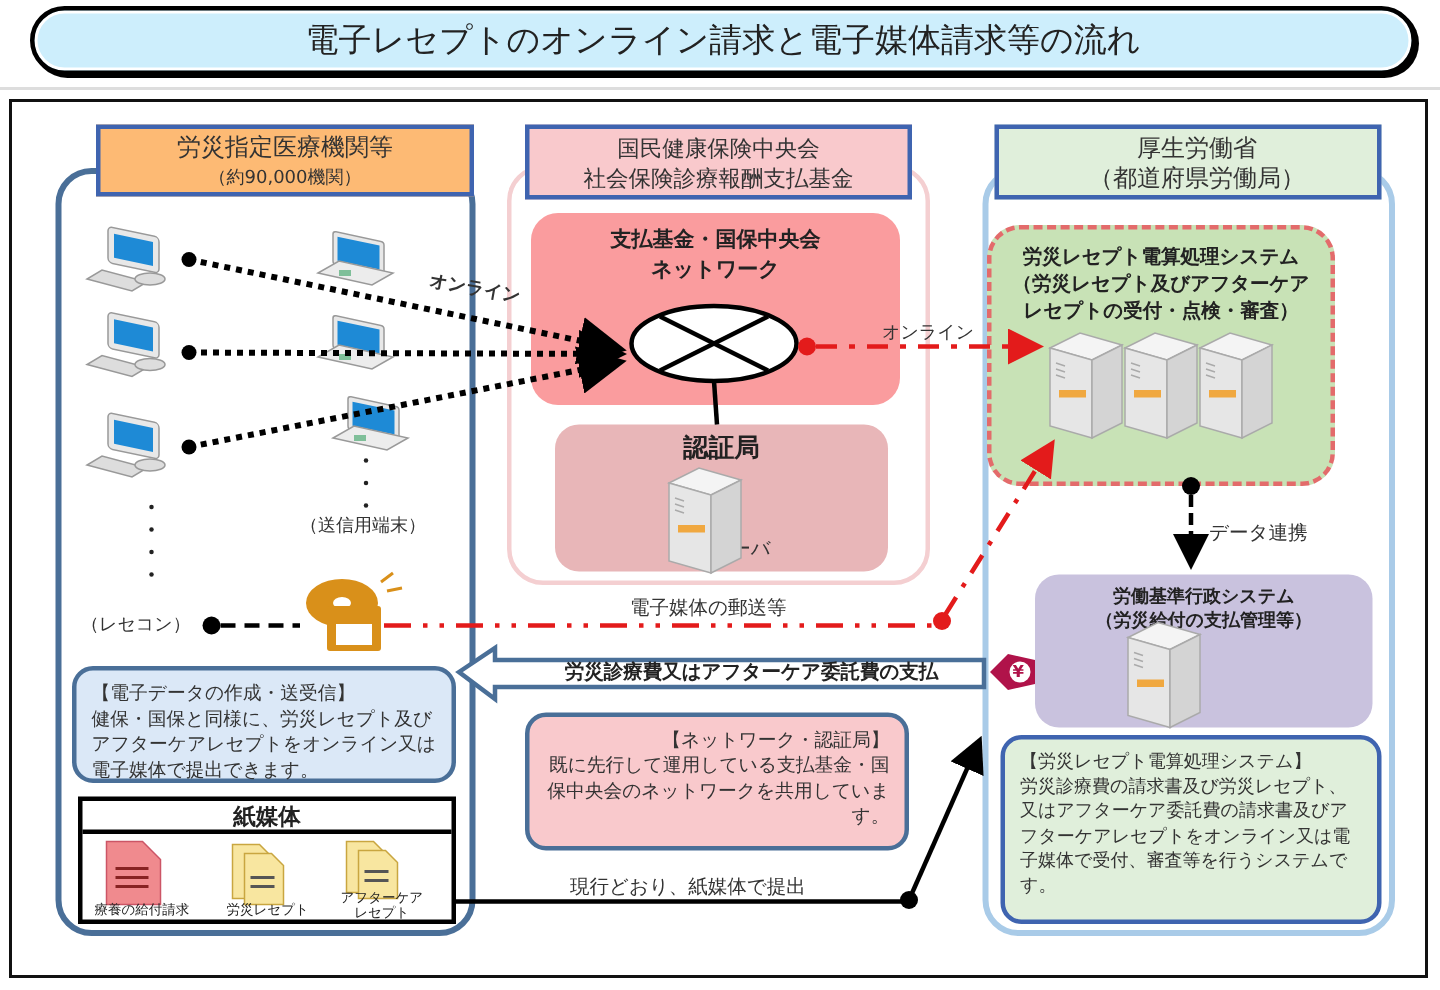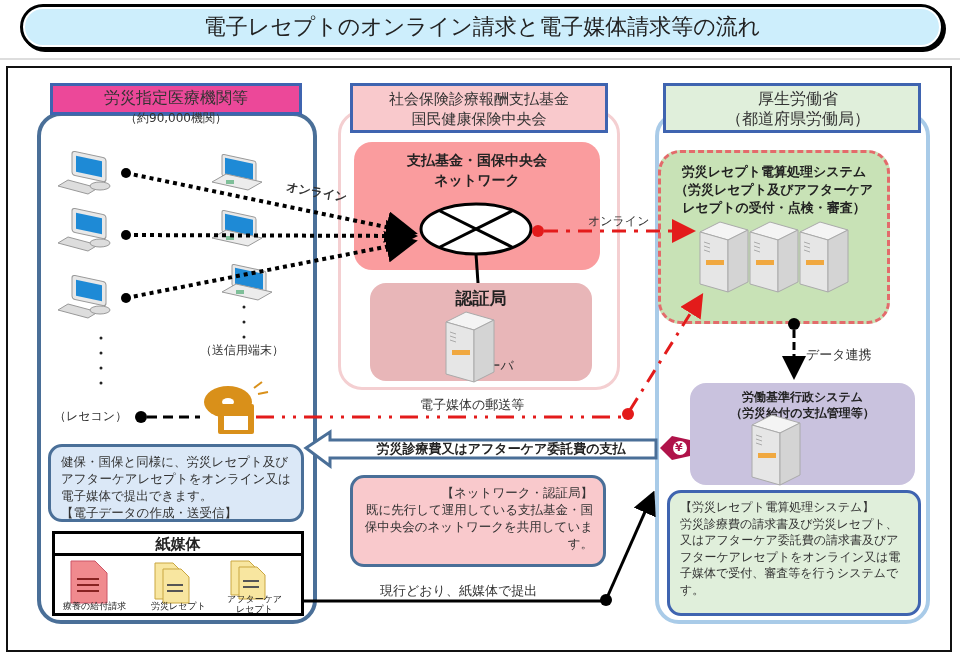--- a/index.html
+++ b/index.html
@@ -10,21 +10,21 @@
     border-radius: 24px; background: #cdeefc; box-shadow: 0 0 0 2px #fff inset, 2px 2px 0 #000;
     display: flex; align-items: center; justify-content: center; font-size: 22px; color: #222; }
   .frame { left: 6px; top: 66px; width: 946px; height: 586px; border: 2px solid #111; background: #fff; }
   .sep-line { left: 0; top: 58px; width: 960px; height: 2px; background: #ddd; }
 
   .col-left { left: 37px; top: 112px; width: 280px; height: 512px; border: 4px solid #4a6f98; border-radius: 24px; background: #fff; }
   .col-mid { left: 338px; top: 110px; width: 282px; height: 280px; border: 3px solid #f4cfd1; border-radius: 24px; background: #fff; }
   .col-right { left: 655px; top: 112px; width: 275px; height: 512px; border: 4px solid #a9cbe8; border-radius: 24px; background: #fff; }
 
   .head-box { border: 3px solid #3f64b0; text-align: center; font-size: 15px; line-height: 20px; color: #333; }
-  .head-left { left: 50px; top: 83px; width: 252px; height: 32px; background: #ec4899; }
+  .head-left { left: 64px; top: 83px; width: 252px; height: 48px; background: #fdba74; }
   .head-left .sub { font-size: 12px; }
   .head-mid { left: 350px; top: 83px; width: 258px; height: 50px; background: #f9c9cc; padding-top: 3px; }
   .head-right { left: 663px; top: 83px; width: 258px; height: 50px; background: #e0efdb; padding-top: 3px; padding-left: 12px; }
 
   .net-box { left: 354px; top: 142px; width: 246px; height: 128px; background: #fa9c9e; border-radius: 18px;
      text-align: center; font-weight: bold; font-size: 14px; line-height: 20px; padding-top: 8px; color: #222; }
   .auth-box { left: 370px; top: 283px; width: 222px; height: 98px; background: #e8b6b8; border-radius: 16px; text-align: center; }
   .auth-title { font-size: 17px; font-weight: bold; margin-top: 4px; color: #222; }
   .auth-sub { position: absolute; bottom: 6px; left: 0; width: 100%; font-size: 13px; color: #333; }
 
@@ -55,22 +55,22 @@
 
 <div class="abs col-left"></div>
 <div class="abs col-mid"></div>
 <div class="abs col-right"></div>
 
 <div class="abs head-box head-left">
   <div style="font-size:16px;margin-top:2px;">労災指定医療機関等</div>
   <div class="sub">（約90,000機関）</div>
 </div>
 <div class="abs head-box head-mid">
+  <div>国民健康保険中央会</div>
   <div>社会保険診療報酬支払基金</div>
-  <div>国民健康保険中央会</div>
 </div>
 <div class="abs head-box head-right">
   <div style="font-size:16px;">厚生労働省</div>
   <div style="font-size:16px;">（都道府県労働局）</div>
 </div>
 
 <div class="abs net-box">
   <div>支払基金・国保中央会</div>
   <div>ネットワーク</div>
 </div>
@@ -201,22 +201,22 @@
 <div class="abs small-label" style="left:588px;top:213px;">オンライン</div>
 <div class="abs small-label" style="left:200px;top:342px;">（送信用端末）</div>
 <div class="abs small-label" style="left:54px;top:408px;">（レセコン）</div>
 <div class="abs small-label" style="left:420px;top:396px;font-size:13px;">電子媒体の郵送等</div>
 <div class="abs small-label" style="left:806px;top:346px;font-size:13px;">データ連携</div>
 <div class="abs pay-arrow-label">労災診療費又はアフターケア委託費の支払</div>
 <div class="abs small-label" style="left:675px;top:441px;color:#b0134a;font-weight:bold;font-size:11px;">¥</div>
 <div class="abs small-label" style="left:380px;top:582px;font-size:13px;">現行どおり、紙媒体で提出</div>
 
 <div class="abs note note-left">
+  <div>【電子データの作成・送受信】</div>
   <div>健保・国保と同様に、労災レセプト及びアフターケアレセプトをオンライン又は電子媒体で提出できます。</div>
-  <div>【電子データの作成・送受信】</div>
 </div>
 <div class="abs note note-mid">
   <div>【ネットワーク・認証局】</div>
   <div>既に先行して運用している支払基金・国保中央会のネットワークを共用しています。</div>
 </div>
 <div class="abs note note-right">
   <div>【労災レセプト電算処理システム】</div>
   <div>労災診療費の請求書及び労災レセプト、又はアフターケア委託費の請求書及びアフターケアレセプトをオンライン又は電子媒体で受付、審査等を行うシステムです。</div>
 </div>
 

